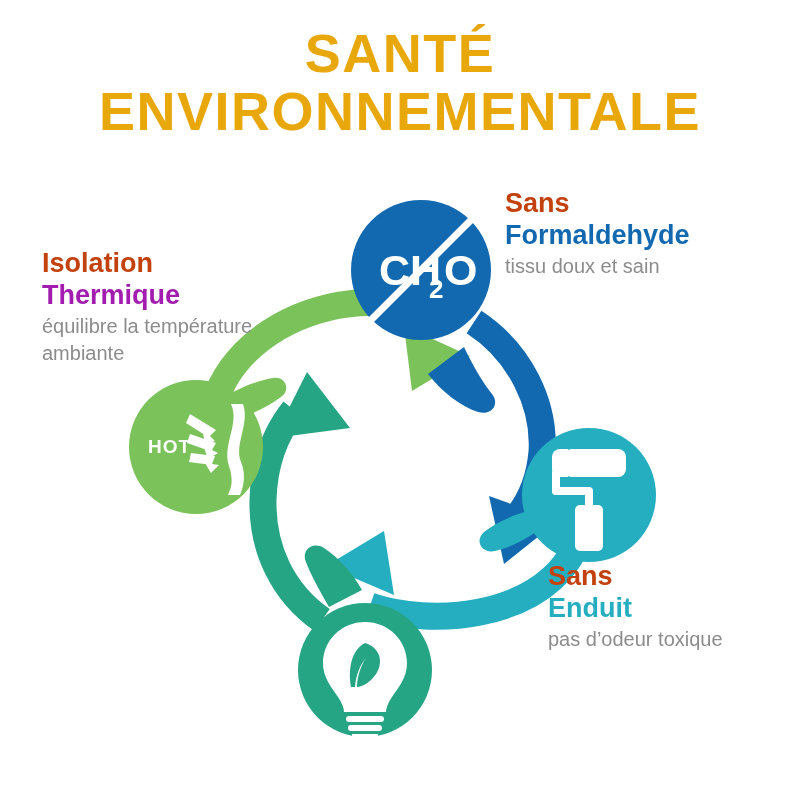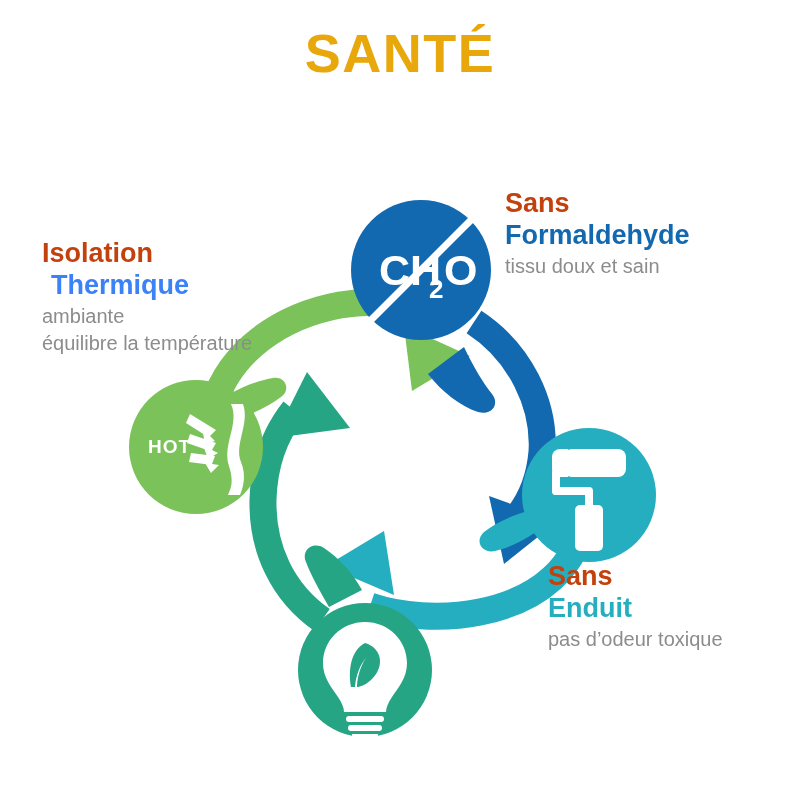--- a/index.html
+++ b/index.html
@@ -69,40 +69,41 @@
     white-space: nowrap;
   }
   .callout .line-3 {
     display: block;
     font-size: 20px;
     color: #8c8c8c;
     line-height: 1.25;
     margin-top: 2px;
   }
 
-  #callout-isolation  { left: 42px;  top: 238px; width: 290px; }
-  #callout-isolation  .line-2 { color: #3b82f6; margin-left: 9px; }
+  #callout-isolation  { left: 42px;  top: 248px; width: 290px; }
+  #callout-isolation  .line-2 { color: #a21caf; }
 
   #callout-formaldehyde { left: 505px; top: 188px; width: 290px; }
   #callout-formaldehyde .line-2 { color: #1269b0; }
 
   #callout-enduit     { left: 548px; top: 561px; width: 255px; }
   #callout-enduit     .line-2 { color: #25aec0; }
   #callout-enduit     .line-3 { white-space: nowrap; }
 
   #callout-efficacite { left: 92px;  top: 588px; width: 230px; }
   #callout-efficacite .line-2 { color: #26a585; }
 </style>
 </head>
 <body>
 
 <div id="infographic">
 
   <div class="title-block">
     <span class="title-line">SANTÉ</span>
+    <span class="title-line">ENVIRONNEMENTALE</span>
   </div>
 
   <svg id="cycle-svg" viewBox="0 0 800 800">
 
     <g>
       <path d="M 214 404
                C 230 352, 280 316, 340 305
                C 375 299, 405 303, 430 313" fill="none" stroke="#7bc25a" stroke-width="27" stroke-linecap="butt"></path>
       <path d="M 404 326 L 470 356 L 412 391 Z" fill="#7bc25a"></path>
     </g>
@@ -216,22 +217,22 @@
                  C 244 486, 246 474, 241 462
                  C 234 444, 250 424, 243 404 Z"></path>
       </g>
     </g>
 
   </svg>
 
   <div class="callout" id="callout-isolation">
     <span class="line-1">Isolation</span>
     <span class="line-2">Thermique</span>
+    <span class="line-3">équilibre la température</span>
     <span class="line-3">ambiante</span>
-    <span class="line-3">équilibre la température</span>
   </div>
 
   <div class="callout" id="callout-formaldehyde">
     <span class="line-1">Sans</span>
     <span class="line-2">Formaldehyde</span>
     <span class="line-3">tissu doux et sain</span>
   </div>
 
   <div class="callout" id="callout-enduit">
     <span class="line-1">Sans</span>

